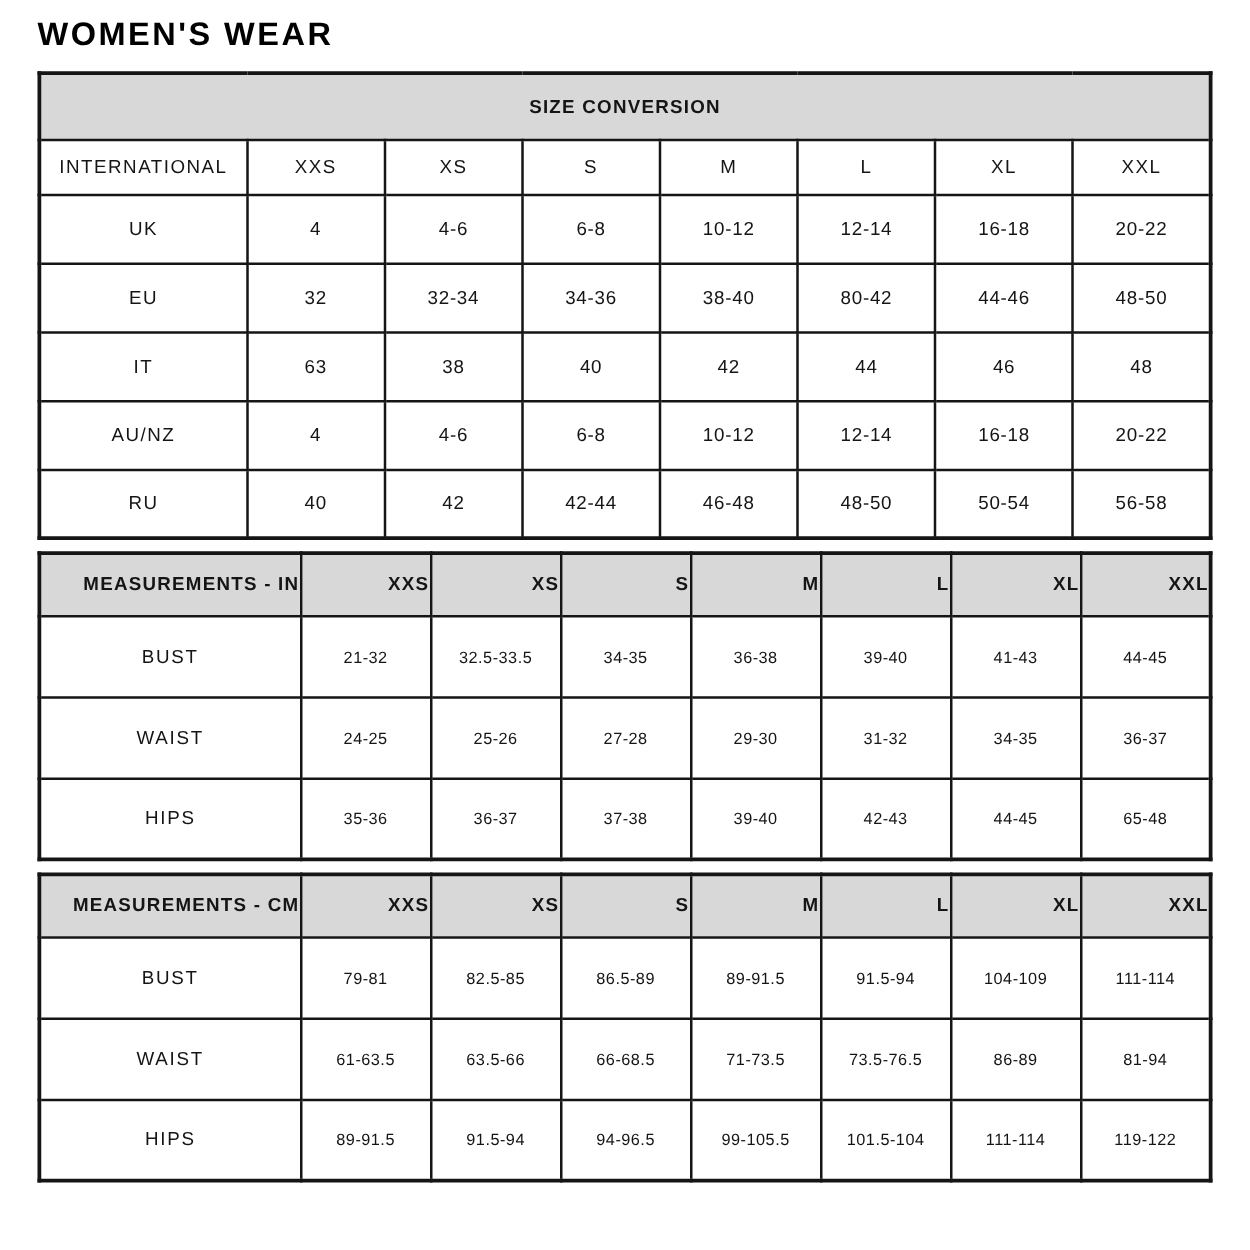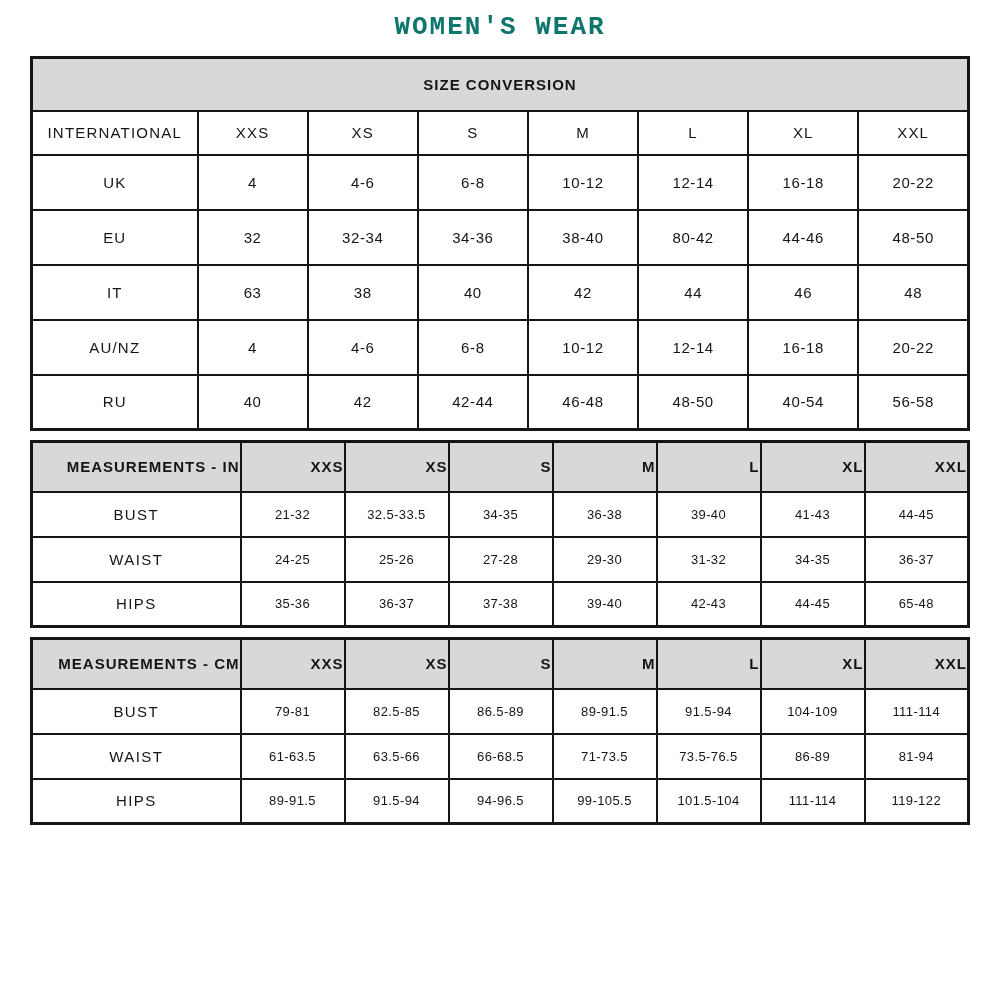--- a/index.html
+++ b/index.html
@@ -4,22 +4,22 @@
 <style>
   :root { --hdr:#d8d8d8; --line:#151515; }
   * { box-sizing:border-box; }
   html,body { margin:0; padding:0; }
   body {
     width:1000px; height:1000px; background:#ffffff;
     font-family:"Liberation Sans", sans-serif; color:#151515;
   }
   .page { padding:12px 30px 0 30px; }
   .page-title {
-    margin:0 0 14px 0; text-align:center;
-    font-size:26px; font-weight:700; letter-spacing:2px; color:#0f766e;font-family:Liberation Mono, monospace;
+    margin:0 0 14px 0; 
+    font-size:26px; font-weight:700; letter-spacing:2px; color:#000000;
   }
   table {
     width:940px; table-layout:fixed; border-collapse:collapse;
     border:3px solid var(--line);
   }
   td, th {
     border:2px solid var(--line); text-align:center; vertical-align:middle;
     padding:0; overflow:hidden; white-space:nowrap;
   }
   
@@ -30,21 +30,21 @@
   .t1 .colhdr { height:44px; font-size:15px; font-weight:400; letter-spacing:1.2px; }
   .t1 td.val  { height:55px; font-size:15px; font-weight:400; letter-spacing:0.6px; }
   .t1 td.lbl  { font-size:15px; font-weight:400; letter-spacing:1.2px;margin-top:46px; }
   .c1a { width:166px; }
   
   .tm { margin-top:9px; }
   .tm th {
     height:50px; background:var(--hdr);
     font-size:15px; font-weight:700; letter-spacing:1px;text-align:right;
   }
-  .tm td.val { height:45px; font-size:13px; font-weight:400; letter-spacing:0.4px; }
+  .tm td.val { height:65px; font-size:13px; font-weight:400; letter-spacing:0.4px; }
   .tm td.lbl { font-size:15px; font-weight:400; letter-spacing:1.4px; }
   .c2a { width:209px; }
 </style>
 </head>
 <body>
 
 <div class="page">
 
   <h1 class="page-title">WOMEN'S WEAR</h1>
 
@@ -109,21 +109,21 @@
         <td class="val">16-18</td>
         <td class="val">20-22</td>
       </tr>
       <tr>
         <td class="val lbl">RU</td>
         <td class="val">40</td>
         <td class="val">42</td>
         <td class="val">42-44</td>
         <td class="val">46-48</td>
         <td class="val">48-50</td>
-        <td class="val">40-54</td>
+        <td class="val">50-54</td>
         <td class="val">56-58</td>
       </tr>
     </tbody>
   </table>
 
   <table class="tm">
     <colgroup>
         <col class="c2a">
         <col span="7">
       </colgroup>

